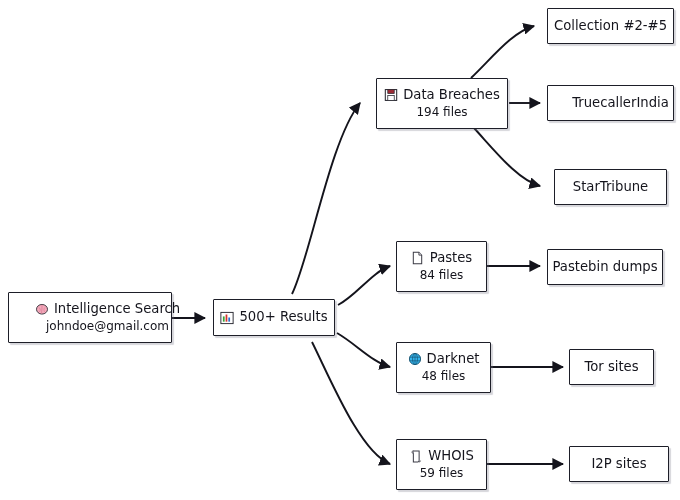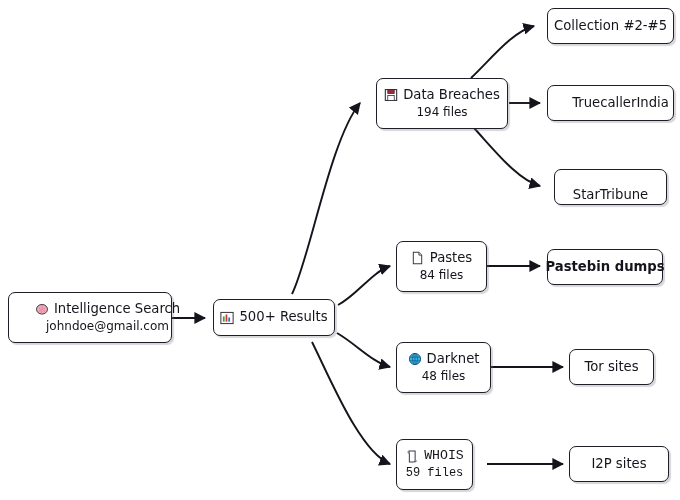--- a/index.html
+++ b/index.html
@@ -28,21 +28,21 @@
     top: 0;
     width: 680px;
     height: 500px;
     pointer-events: none;
   }
   .node {
     position: absolute;
     box-sizing: border-box;
     background: #ffffff;
     border: 1.6px solid #1d1e28;
-    border-radius: 7px;
+    border-radius: 1px;
     box-shadow: 2px 2px 1px rgba(120,120,135,0.30);
     display: flex;
     flex-direction: column;
     align-items: center;
     justify-content: center;
     color: #14141c;
     font-size: 13.2px;
     line-height: 1.38;
     text-align: center;
     white-space: nowrap;
@@ -158,21 +158,21 @@
           <circle cx="8" cy="8" r="6.4" fill="#35b6ef" stroke="#15506e" stroke-width="1"></circle>
           <ellipse cx="8" cy="8" rx="2.8" ry="6.4" fill="none" stroke="#15506e" stroke-width="0.75"></ellipse>
           <path d="M1.8 5.9 H 14.2 M1.8 10.1 H 14.2 M8 1.6 V 14.4" stroke="#15506e" stroke-width="0.75" fill="none"></path>
         </svg>
       </span>
       <span class="lbl">Darknet</span>
     </div>
     <div class="line sub">48 files</div>
   </div>
 
-  <div class="node" style="left:396px; top:439px; width:77px; height:51px;font-family:Liberation Mono, monospace;">
+  <div class="node" style="left:396px; top:439px; width:91px; height:51px;">
     <div class="line">
       <span class="ico">
         <svg width="13" height="14" viewBox="0 0 14 16">
           <path d="M3.4 2.2 H 10.0 V 13.2 C 10.0 14.3 9.3 14.8 8.4 14.8 H 3.4 Z" fill="#ffffff" stroke="#3a3a44" stroke-width="1.15"></path>
           <path d="M3.4 2.2 C 2.3 2.2 1.9 2.9 1.9 3.7 C 1.9 4.5 2.4 5.0 3.4 5.0" fill="#e9e9ee" stroke="#3a3a44" stroke-width="1"></path>
           <path d="M10.0 14.8 C 11.0 14.8 11.6 14.2 11.6 13.3" fill="none" stroke="#3a3a44" stroke-width="1"></path>
         </svg>
       </span>
       <span class="lbl">WHOIS</span>
     </div>
@@ -180,25 +180,25 @@
   </div>
 
   <div class="node" style="left:547px; top:8px; width:127px; height:36px;">
     <div class="line">Collection #2-#5</div>
   </div>
 
   <div class="node" style="left:547px; top:85px; width:127px; height:36px;padding-left:20px;">
     <div class="line">TruecallerIndia</div>
   </div>
 
-  <div class="node" style="left:554px; top:169px; width:113px; height:36px;justify-content:flex-end;">
+  <div class="node" style="left:554px; top:169px; width:113px; height:36px;">
     <div class="line">StarTribune</div>
   </div>
 
-  <div class="node" style="left:547px; top:249px; width:116px; height:36px;font-weight:bold;">
+  <div class="node" style="left:547px; top:249px; width:116px; height:36px;">
     <div class="line">Pastebin dumps</div>
   </div>
 
   <div class="node" style="left:569px; top:349px; width:85px; height:36px;">
     <div class="line">Tor sites</div>
   </div>
 
   <div class="node" style="left:569px; top:446px; width:100px; height:36px;">
     <div class="line">I2P sites</div>
   </div>

